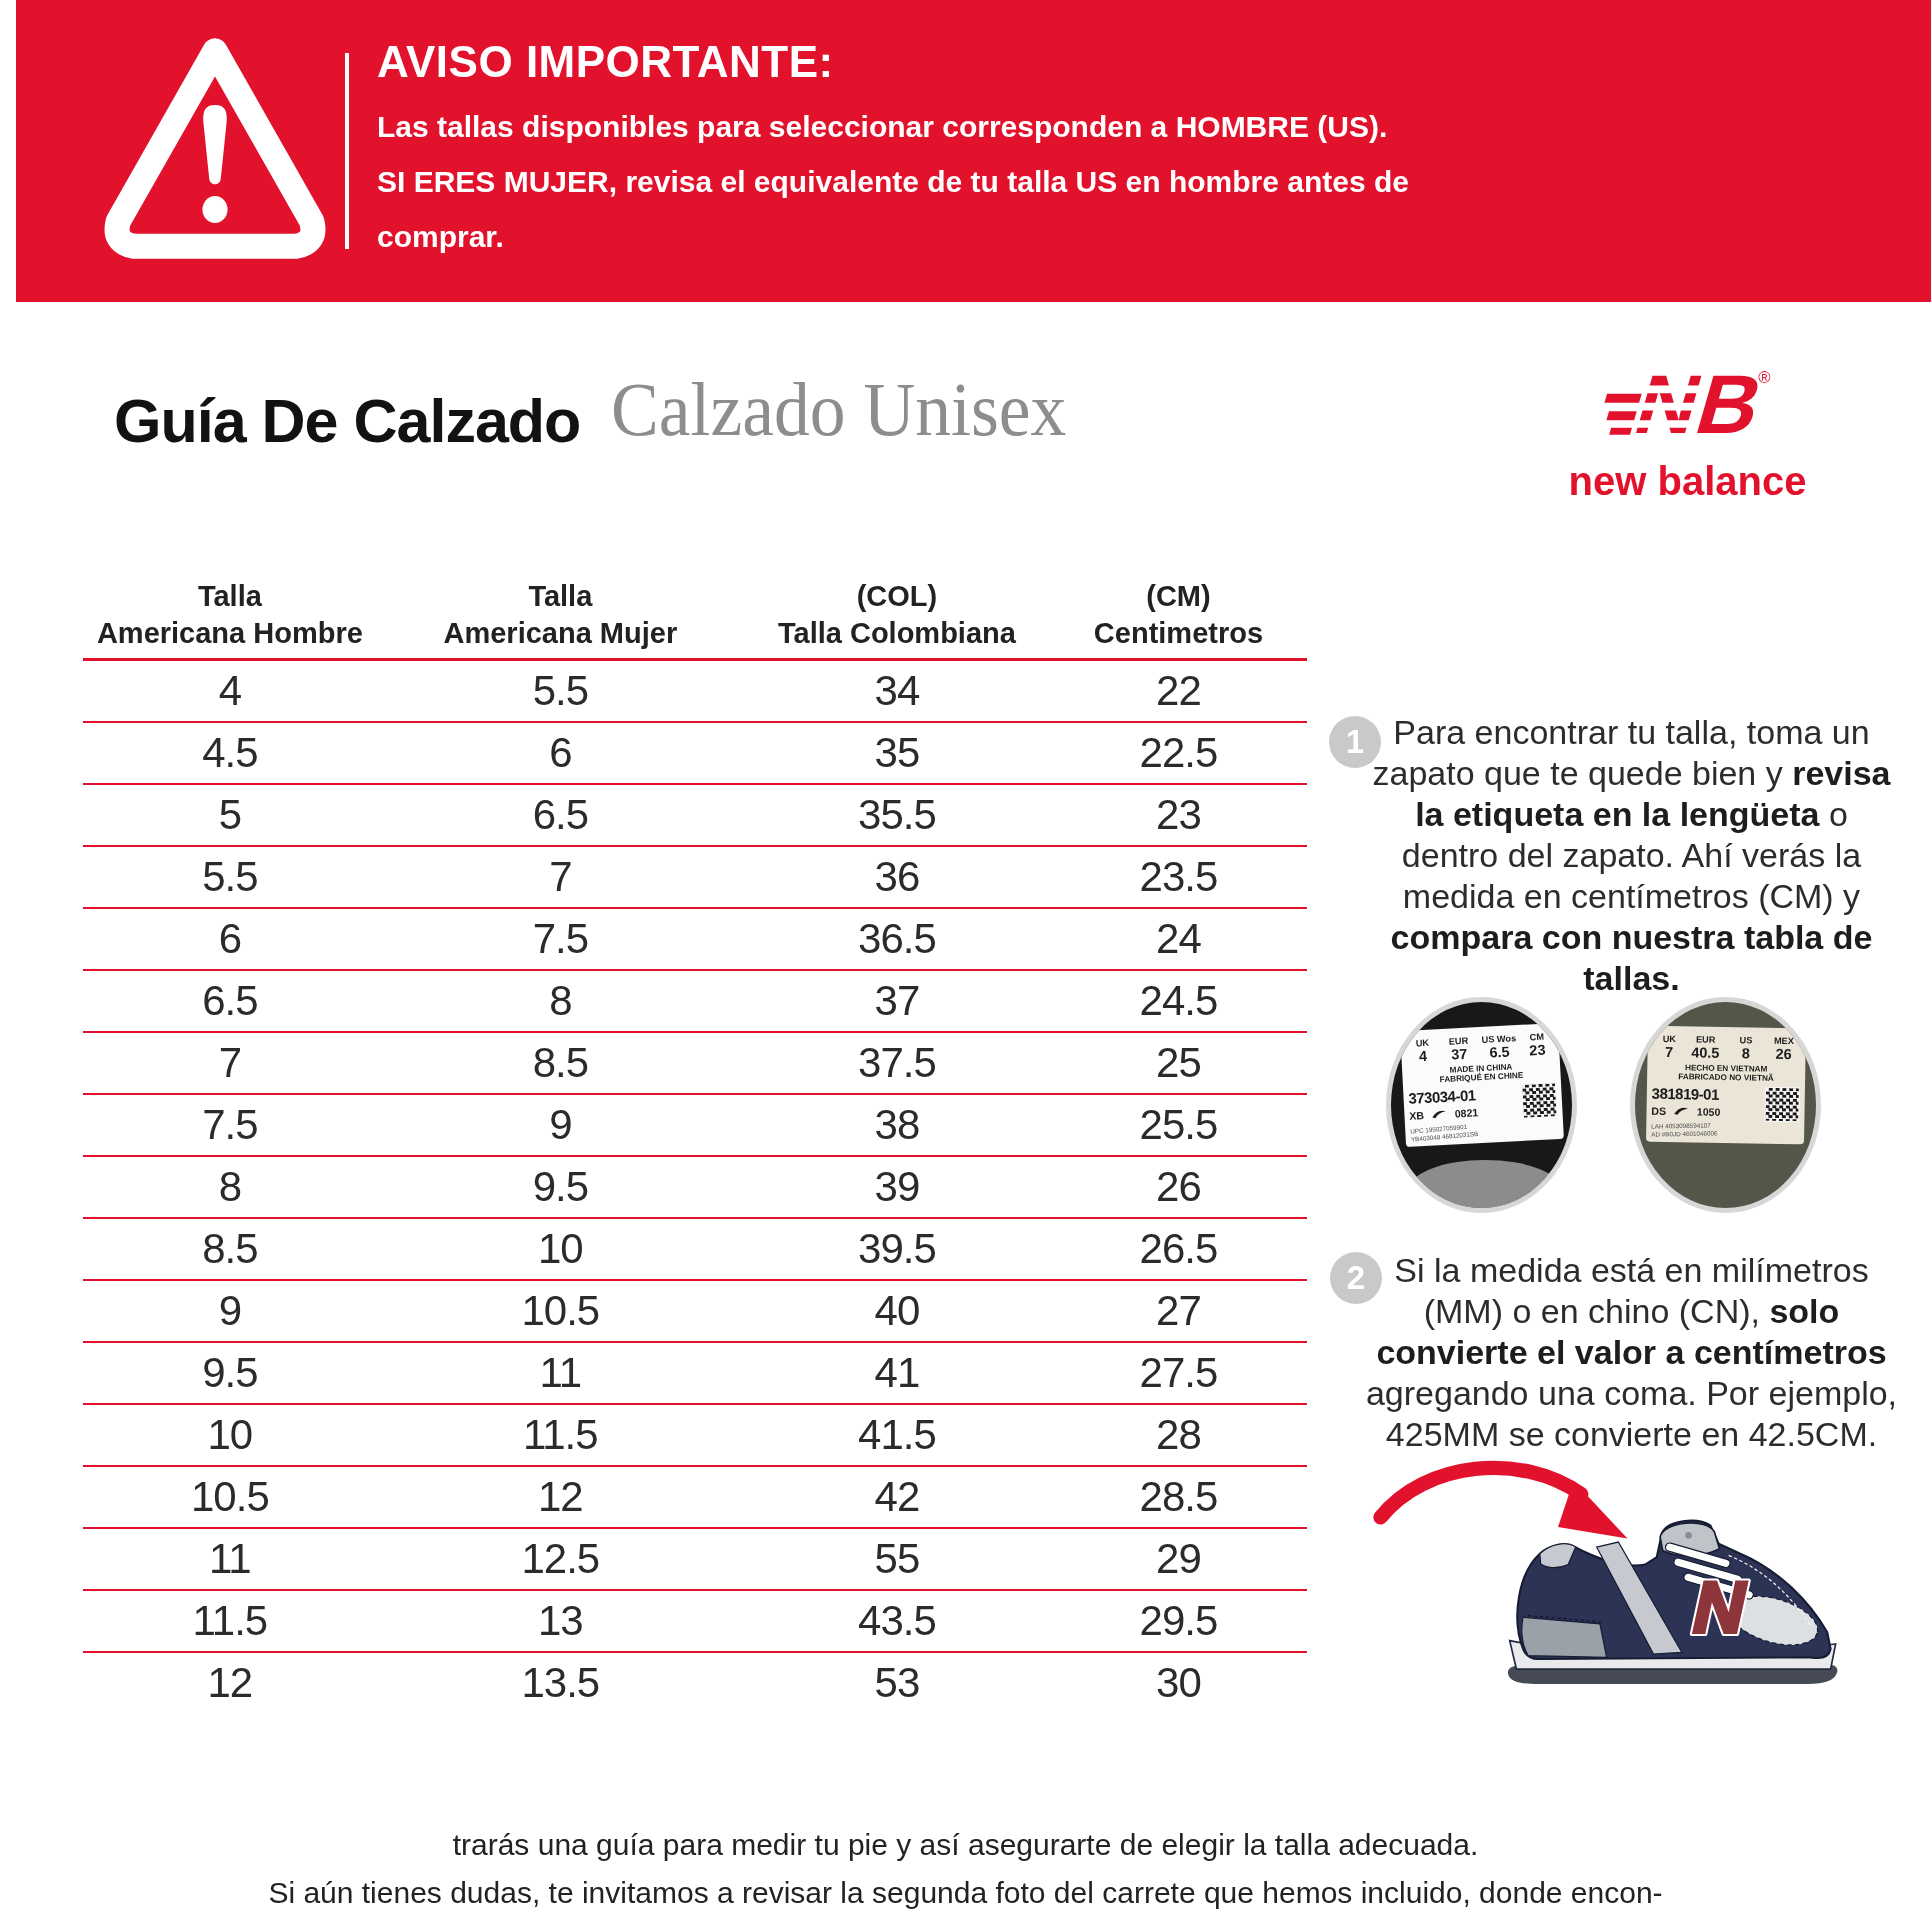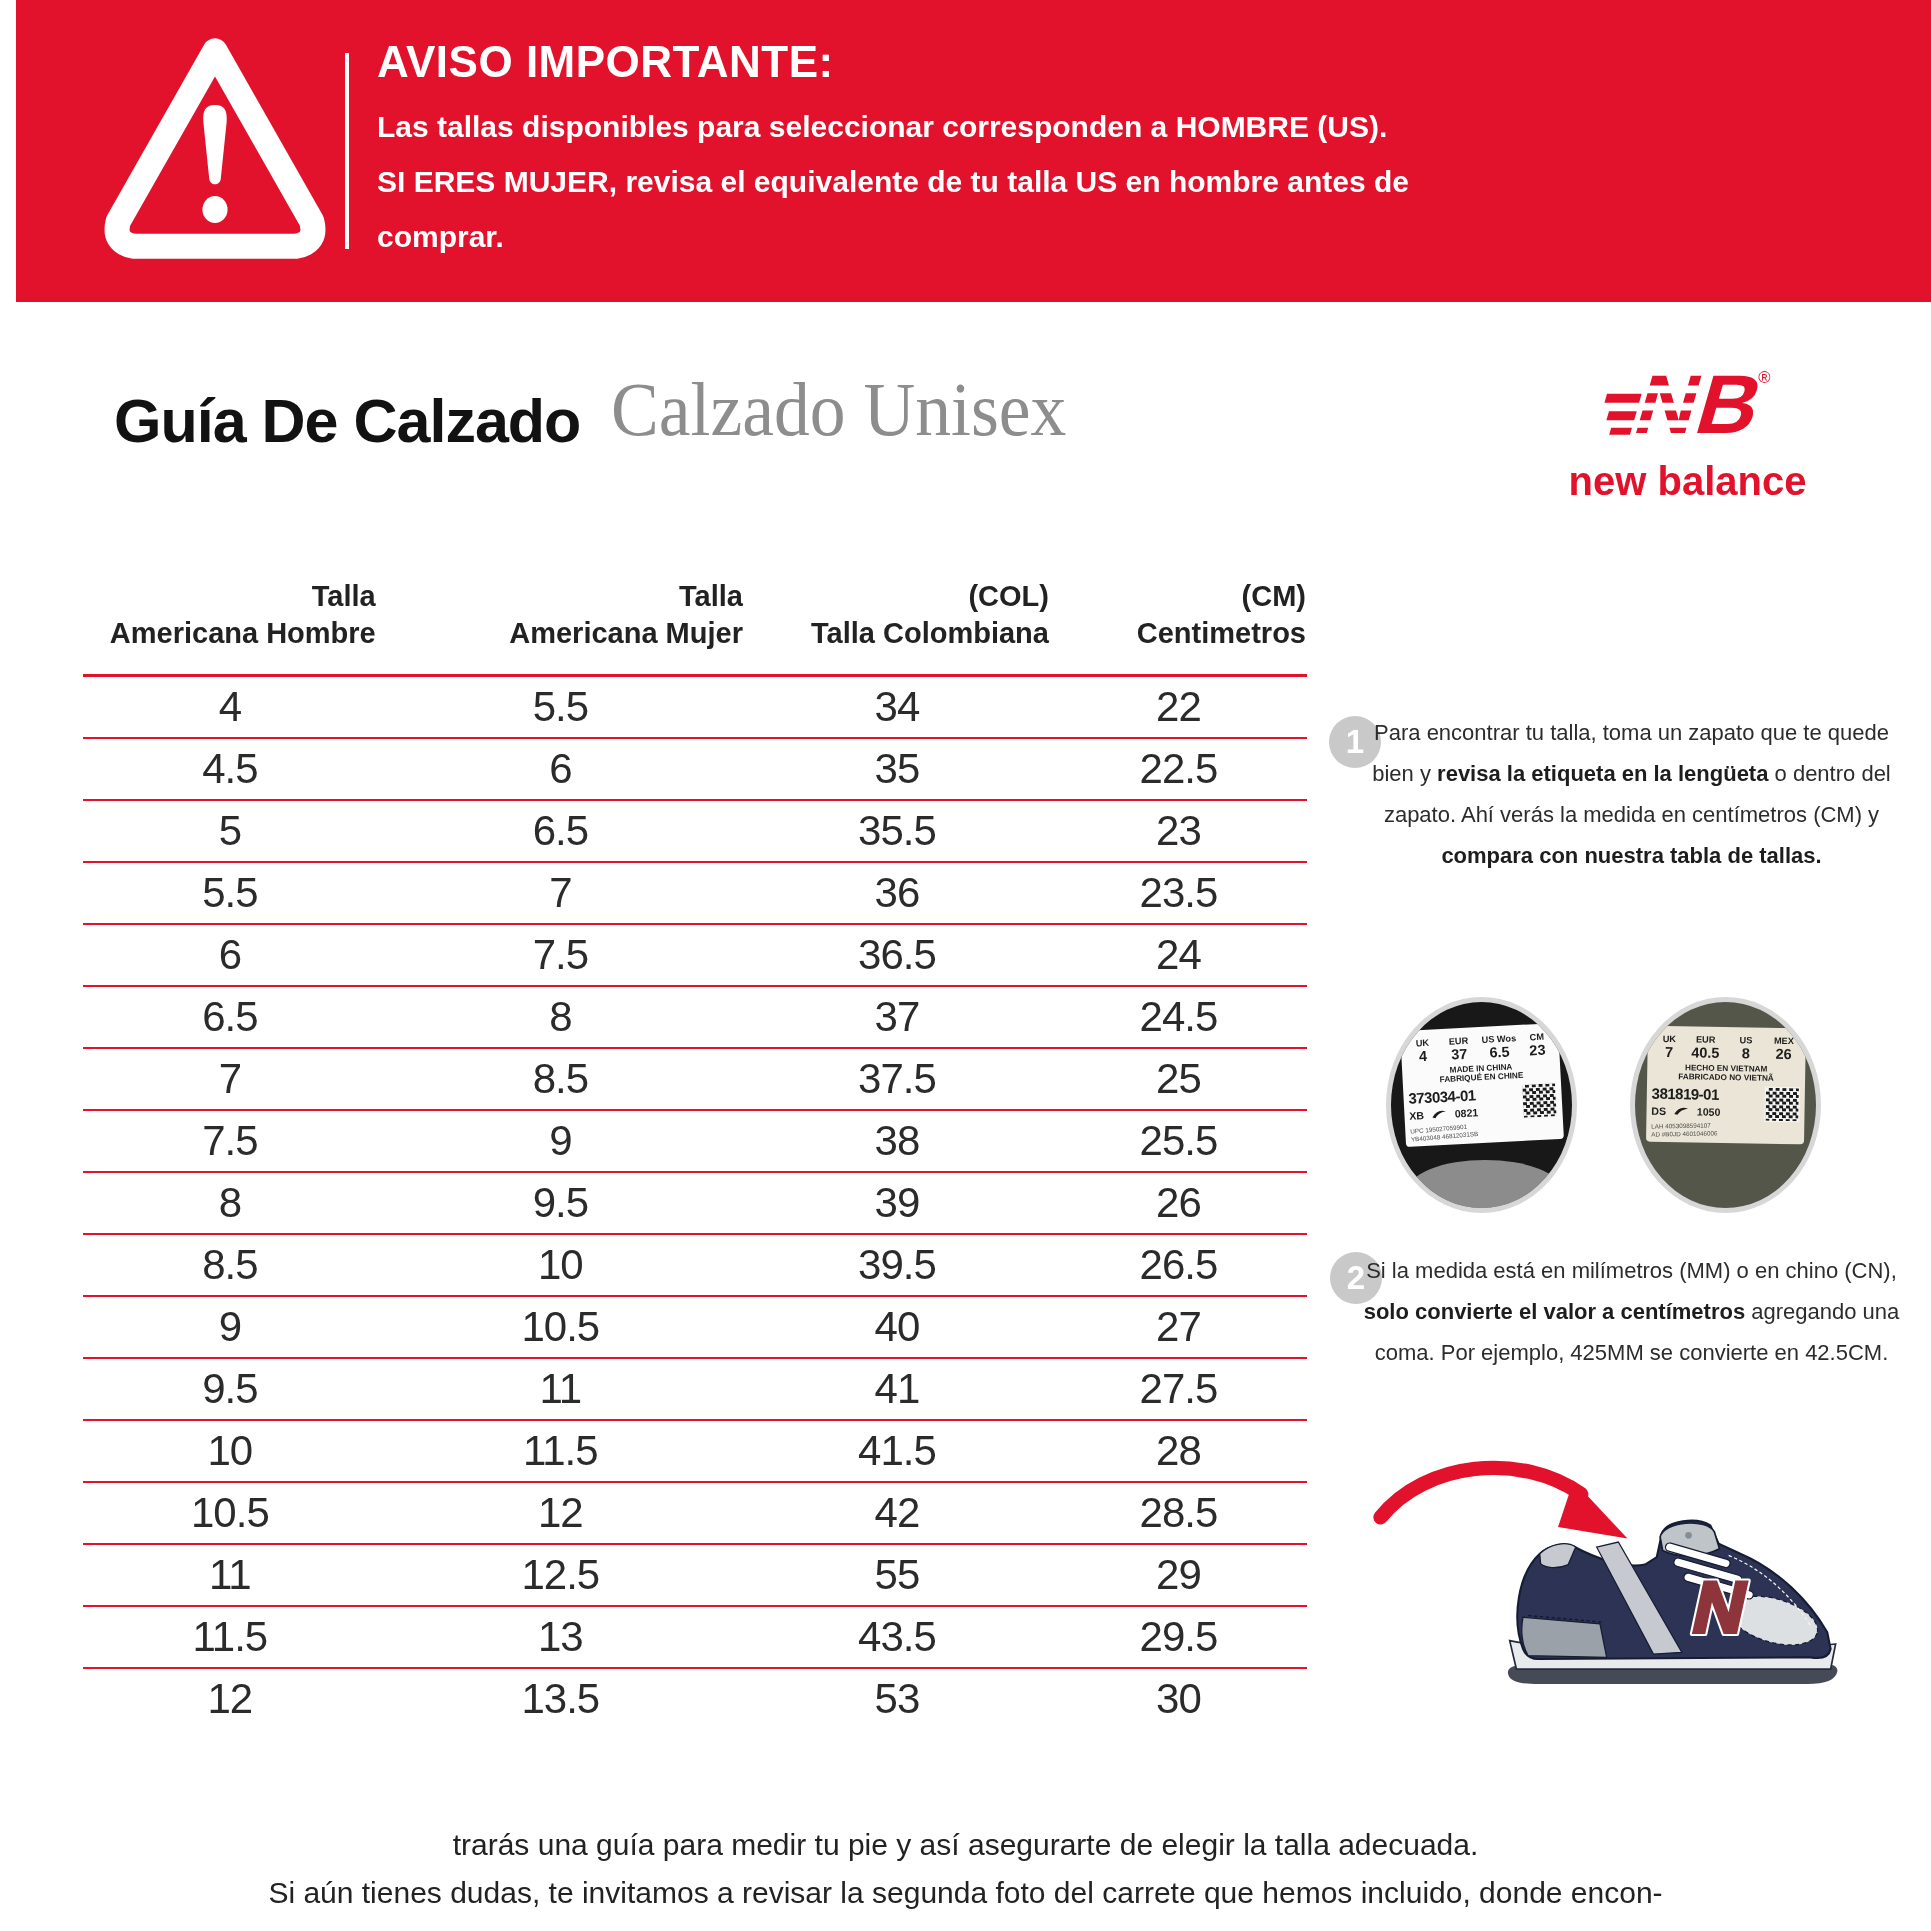--- a/index.html
+++ b/index.html
@@ -27,30 +27,30 @@
   .page-title{position:absolute;left:114px;top:386px;font-size:61px;font-weight:800;color:#121212;letter-spacing:-1px;}
   .page-subtitle{position:absolute;left:611px;top:365px;font-family:"Liberation Serif", serif;font-size:77px;color:#8d8d8d;transform:scaleX(.93);transform-origin:left;}
 
   
   .nb-logo{position:absolute;left:1562px;top:355px;width:251px;text-align:center;}
   .nb-mark{display:block;margin:0 auto;width:183px;height:104px;}
   .nb-word{color:var(--red);font-size:40px;font-weight:700;letter-spacing:0;margin-top:0;}
 
   
   table.sizes{position:absolute;left:83px;top:577px;width:1224px;border-collapse:collapse;}
-  table.sizes th{font-size:29px;font-weight:700;color:#222;line-height:37px;padding-bottom:22px;border-bottom:3.9px solid var(--red);text-align:right;}
+  table.sizes th{font-size:29px;font-weight:700;color:#222;line-height:37px;padding-bottom:6px;border-bottom:3.9px solid var(--red);text-align:center;}
   table.sizes td{font-size:42px;font-weight:400;color:#2b2b2b;text-align:center;height:62px;border-bottom:2.9px solid var(--red);letter-spacing:-1px;}
   table.sizes tr:last-child td{border-bottom:none;}
 
   
   .step-circle{position:absolute;width:52px;height:52px;border-radius:50%;background:#c9c9c9;color:#fff;
     font-size:33px;font-weight:700;display:flex;align-items:center;justify-content:center;}
   #step1-circle{left:1329px;top:716px;}
   #step2-circle{left:1330px;top:1252px;}
-  .step-text{position:absolute;left:1363px;width:537px;text-align:center;font-size:22px;line-height:41px;color:#2c2c2c;}
+  .step-text{position:absolute;left:1363px;width:537px;text-align:center;font-size:34px;line-height:41px;color:#2c2c2c;}
   #step1-text{top:712px;}
   #step2-text{top:1250px;}
   .b{font-weight:700;color:#1d1d1d;}
 
   
   .label-photo{position:absolute;top:997px;width:191px;height:216px;border-radius:50%;
     border:5.8px solid #d7d7d7;overflow:hidden;}
   #label-photo-left{left:1386px;background:#181818;}
   #label-photo-right{left:1630px;background:#54564a;}
   .sticker{margin:25px 11.6px 0 11.6px;border-radius:3.9px;padding:7.7px 4.8px 5.8px 4.8px;color:#1c1c1c;}

